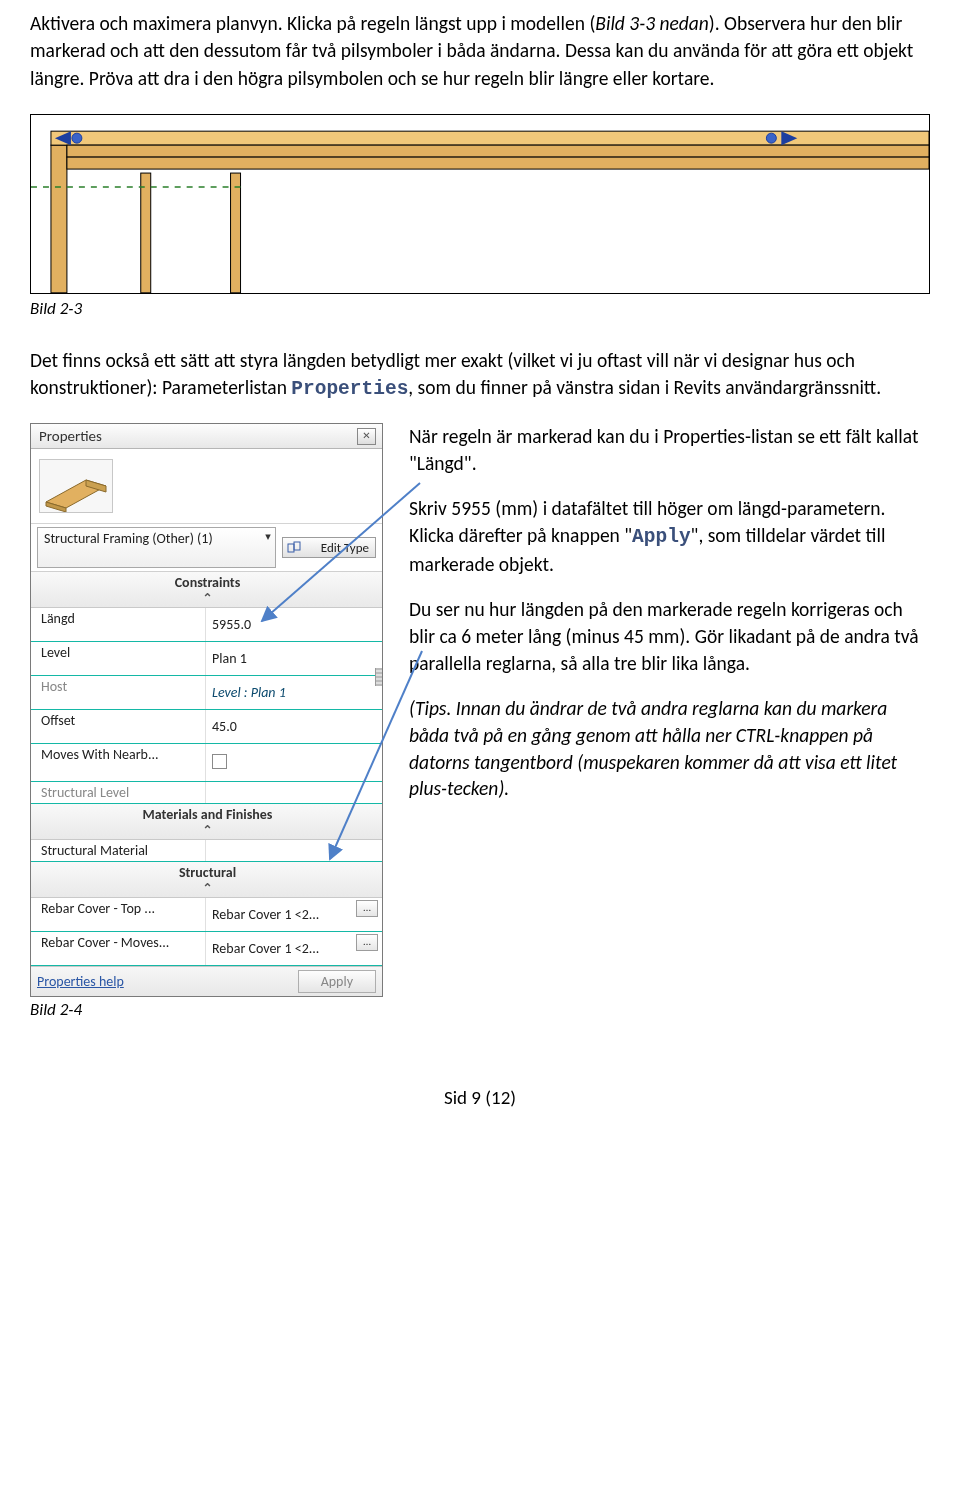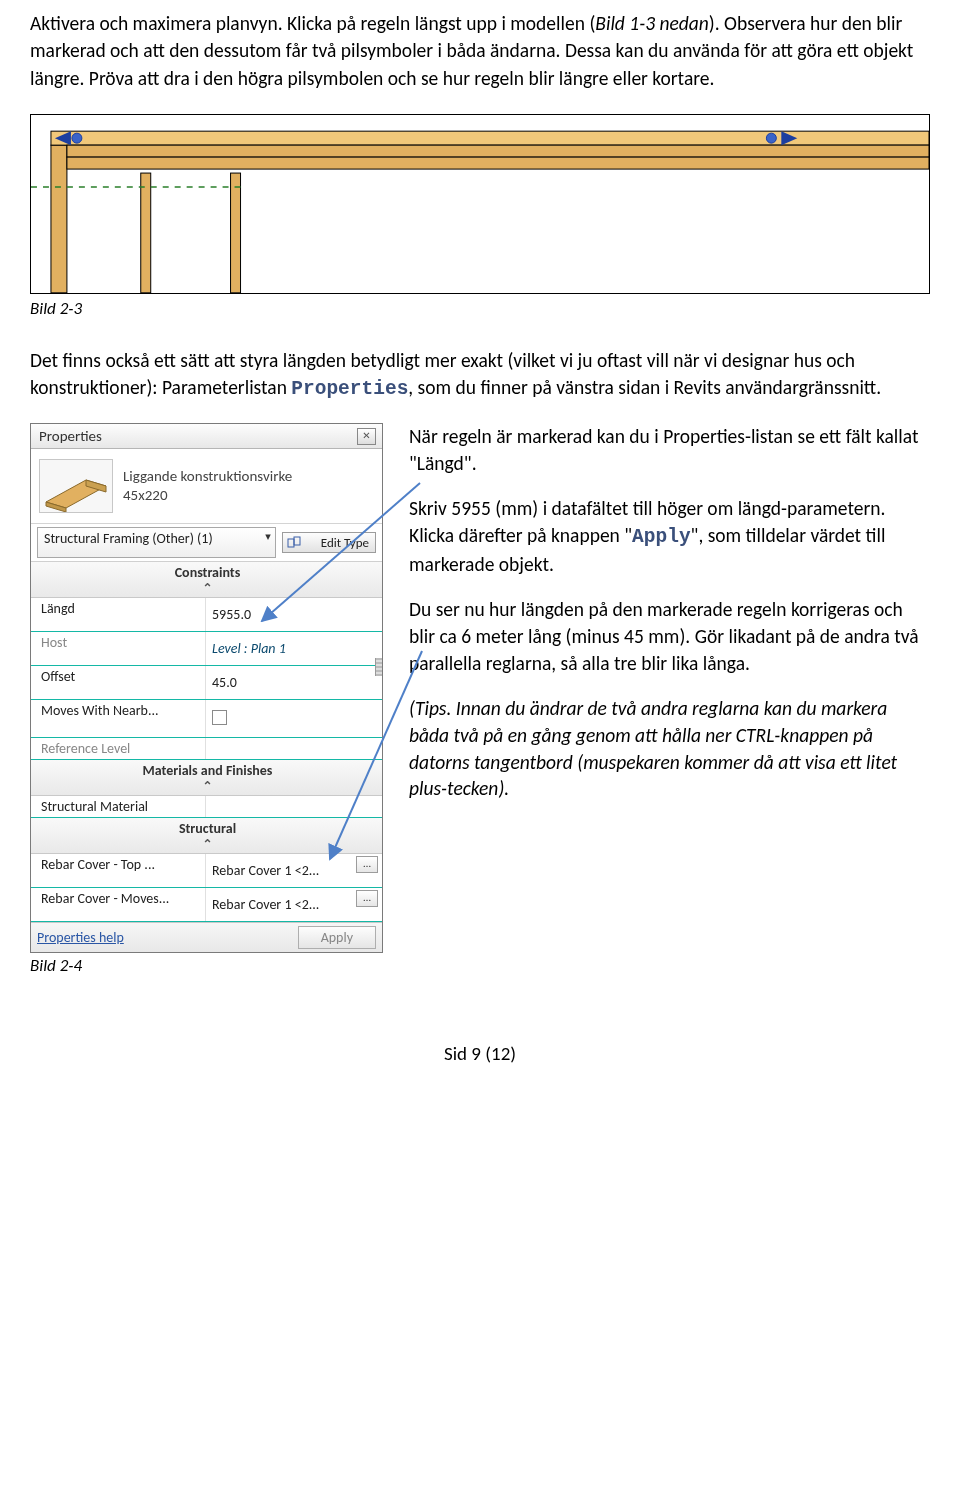--- a/index.html
+++ b/index.html
@@ -113,21 +113,21 @@
     display: flex;
     align-items: center;
     padding: 3px 6px;
     background: #fff;
     border-bottom: 1px solid #d0d0d0;
     gap: 6px;
   }
   .cat-select {
     border: 1px solid #a8a8a8;
     background: linear-gradient(#fff,#efefef);
-    padding: 2px 16px 10px 6px;
+    padding: 2px 16px 20px 6px;
     font-size: 14px;
     position: relative;
     flex: 1;
     color: #222;
   }
   .cat-select::after {
     content: "▾";
     position: absolute;
     right: 4px; top: 2px;
     font-size: 11px; color: #333;
@@ -237,21 +237,21 @@
     background: repeating-linear-gradient(0deg,#bbb 0 2px,#ddd 2px 4px);
     border-left: 1px solid #999;
   }
 </style>
 </head>
 <body>
 
 <div class="page">
 
   <div class="intro">
-    <span>Aktivera och maximera planvyn. Klicka på regeln längst upp i modellen (</span><span class="ital">Bild 1-3 nedan</span><span>). Observera hur den blir markerad och att den dessutom får två pilsymboler i båda ändarna. Dessa kan du använda för att göra ett objekt längre. Pröva att dra i den högra pilsymbolen och se hur regeln blir längre eller kortare.</span>
+    <span>Aktivera och maximera planvyn. Klicka på regeln längst upp i modellen (</span><span class="ital">Bild 3-3 nedan</span><span>). Observera hur den blir markerad och att den dessutom får två pilsymboler i båda ändarna. Dessa kan du använda för att göra ett objekt längre. Pröva att dra i den högra pilsymbolen och se hur regeln blir längre eller kortare.</span>
   </div>
 
   <div class="diagram-box">
     <svg viewBox="0 0 900 178">
 
       <g fill="#e1b060" stroke="#000" stroke-width="1">
         <rect x="20" y="30" width="16" height="148"></rect>
         <rect x="110" y="58" width="10" height="120"></rect>
         <rect x="200" y="58" width="10" height="120"></rect>
       </g>
@@ -294,24 +294,20 @@
         </div>
 
         <div class="type-selector">
           <div class="lumber-thumb">
             <svg viewBox="0 0 72 52">
               <polygon points="6,42 46,20 66,26 26,48" fill="#e1b060" stroke="#8a6a2c"></polygon>
               <polygon points="46,20 66,26 66,32 46,26" fill="#caa050" stroke="#8a6a2c"></polygon>
               <polygon points="6,42 26,48 26,52 6,46" fill="#c09648" stroke="#8a6a2c"></polygon>
             </svg>
           </div>
-          <div class="type-label">
-            <div>Liggande konstruktionsvirke</div>
-            <div>45x220</div>
-          </div>
         </div>
 
         <div class="category-row">
           <div class="cat-select">
             <span>Structural Framing (Other) (1)</span>
           </div>
           <div class="edit-type-btn">
             <svg class="et-icon" viewBox="0 0 14 14">
               <rect x="1" y="3" width="6" height="8" fill="none" stroke="#3a5fa8"></rect>
               <rect x="7" y="1" width="6" height="8" fill="none" stroke="#3a5fa8"></rect>
@@ -325,33 +321,37 @@
           <div class="group-header">
             <span class="ghlabel">Constraints</span>
             <span class="chev">⌃</span>
           </div>
 
           <div class="prop-row">
             <div class="pk">Längd</div>
             <div class="pv editable">5955.0</div>
           </div>
           <div class="prop-row">
+            <div class="pk">Level</div>
+            <div class="pv">Plan 1</div>
+          </div>
+          <div class="prop-row">
             <div class="pk" style="color:#888">Host</div>
             <div class="pv readonly">Level : Plan 1</div>
           </div>
           <div class="prop-row">
             <div class="pk">Offset</div>
             <div class="pv">45.0</div>
           </div>
           <div class="prop-row">
             <div class="pk">Moves With Nearb...</div>
             <div class="pv"><span class="chk"></span></div>
           </div>
           <div class="prop-row">
-            <div class="pk" style="color:#888">Reference Level</div>
+            <div class="pk" style="color:#888">Structural Level</div>
             <div class="pv readonly"></div>
           </div>
 
           <div class="group-header">
             <span class="ghlabel">Materials and Finishes</span>
             <span class="chev">⌃</span>
           </div>
           <div class="prop-row">
             <div class="pk">Structural Material</div>
             <div class="pv"></div>

